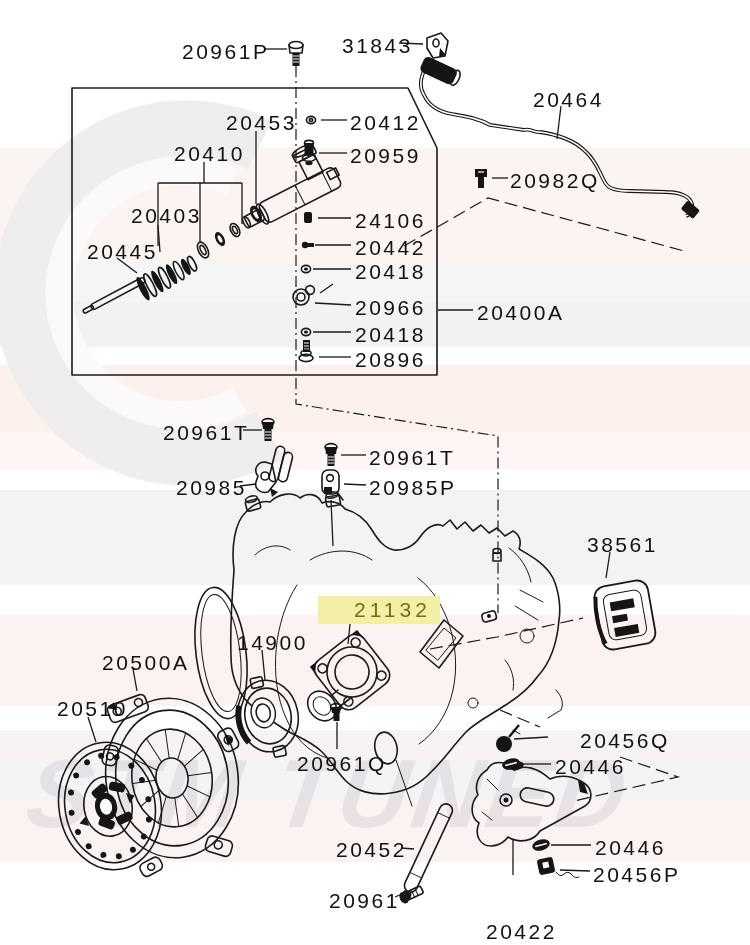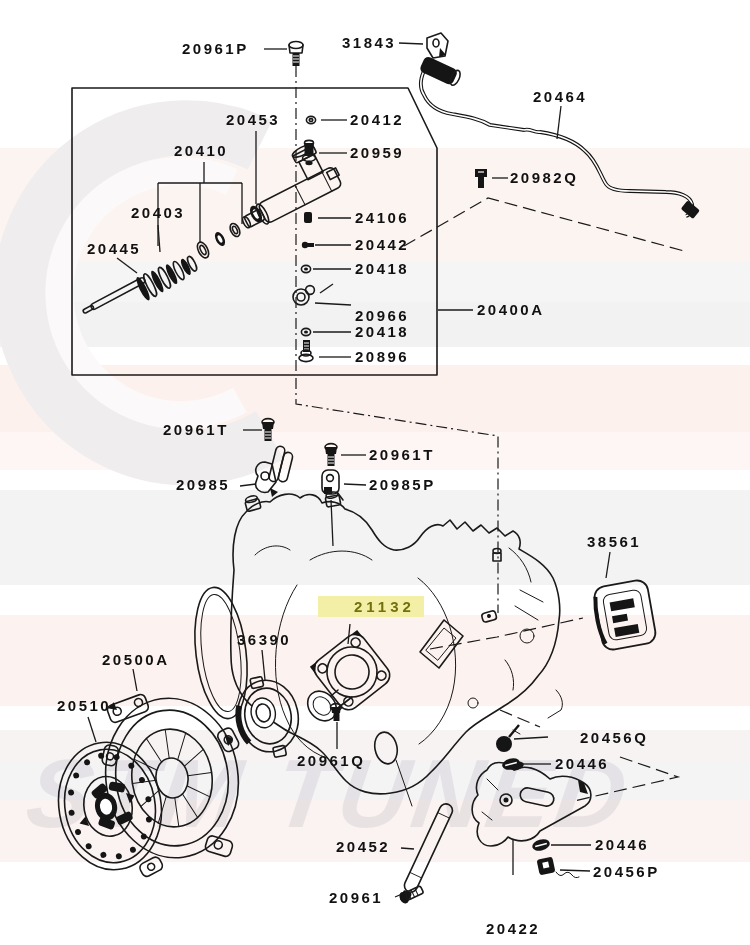--- a/index.html
+++ b/index.html
@@ -10,21 +10,21 @@
   .wm{position:absolute;z-index:2;left:28px;top:738px;font-size:97px;font-weight:bold;font-style:italic;
       letter-spacing:4px;color:#b4adb9;opacity:.24;white-space:nowrap;transform:skewX(-8deg);pointer-events:none}
   svg.art{position:absolute;z-index:3;left:0;top:0}
   .ln{stroke:#1a1a1a;stroke-width:1.6;fill:none;stroke-linecap:round;stroke-linejoin:round}
   .thin{stroke:#1a1a1a;stroke-width:1;fill:none;stroke-linecap:round}
   .ld{stroke:#1a1a1a;stroke-width:1.3;fill:none}
   .dd{stroke:#1a1a1a;stroke-width:1.2;fill:none;stroke-dasharray:11 4 2 4}
   .dsh{stroke:#1a1a1a;stroke-width:1.2;fill:none;stroke-dasharray:13 6}
   .dk{fill:#151515;stroke:none}
   .wt{stroke:#ffffff;fill:none}
-  .lbl{position:absolute;z-index:4;font-size:15px;font-weight:bold;letter-spacing:2.5px;
+  .lbl{position:absolute;z-index:4;font-size:21px;font-weight:normal;letter-spacing:2.5px;
        color:#111;white-space:nowrap}
   .hl{background:#f3efa6;color:#72700e;padding:2px 9px;letter-spacing:4px}
 </style>
 </head>
 <body>
 
 <div id="stage">
 
   <div class="band" style="top:148px;height:114px;background:#fcf4f1"></div>
   <div class="band" style="top:262px;height:40px;background:#f6f5f5"></div>
@@ -444,31 +444,31 @@
   <div class="lbl" style="left:510px;top:169px">20982Q</div>
   <div class="lbl" style="left:350px;top:111px">20412</div>
   <div class="lbl" style="left:350px;top:144px">20959</div>
   <div class="lbl" style="left:226px;top:111px">20453</div>
   <div class="lbl" style="left:174px;top:142px">20410</div>
   <div class="lbl" style="left:131px;top:204px">20403</div>
   <div class="lbl" style="left:87px;top:240px">20445</div>
   <div class="lbl" style="left:355px;top:209px">24106</div>
   <div class="lbl" style="left:355px;top:236px">20442</div>
   <div class="lbl" style="left:355px;top:260px">20418</div>
-  <div class="lbl" style="left:355px;top:307px">20966</div>
+  <div class="lbl" style="left:355px;top:296px">20966</div>
   <div class="lbl" style="left:355px;top:323px">20418</div>
   <div class="lbl" style="left:355px;top:348px">20896</div>
   <div class="lbl" style="left:477px;top:301px">20400A</div>
   <div class="lbl" style="left:163px;top:421px">20961T</div>
   <div class="lbl" style="left:369px;top:446px">20961T</div>
   <div class="lbl" style="left:176px;top:476px">20985</div>
   <div class="lbl" style="left:369px;top:476px">20985P</div>
   <div class="lbl" style="left:587px;top:533px">38561</div>
   <div class="lbl hl" style="left: 318px; top: 596px; background: rgb(243, 239, 166); color: rgb(114, 112, 14); padding-left: 36px;">21132</div>
-  <div class="lbl" style="left:237px;top:631px">36390</div>
+  <div class="lbl" style="left:237px;top:631px">14900</div>
   <div class="lbl" style="left:102px;top:651px">20500A</div>
   <div class="lbl" style="left:57px;top:697px">20510</div>
   <div class="lbl" style="left:297px;top:752px">20961Q</div>
   <div class="lbl" style="left:580px;top:729px">20456Q</div>
   <div class="lbl" style="left:555px;top:755px">20446</div>
   <div class="lbl" style="left:595px;top:836px">20446</div>
   <div class="lbl" style="left:593px;top:863px">20456P</div>
   <div class="lbl" style="left:486px;top:920px">20422</div>
   <div class="lbl" style="left:336px;top:838px">20452</div>
   <div class="lbl" style="left:329px;top:889px">20961</div>

